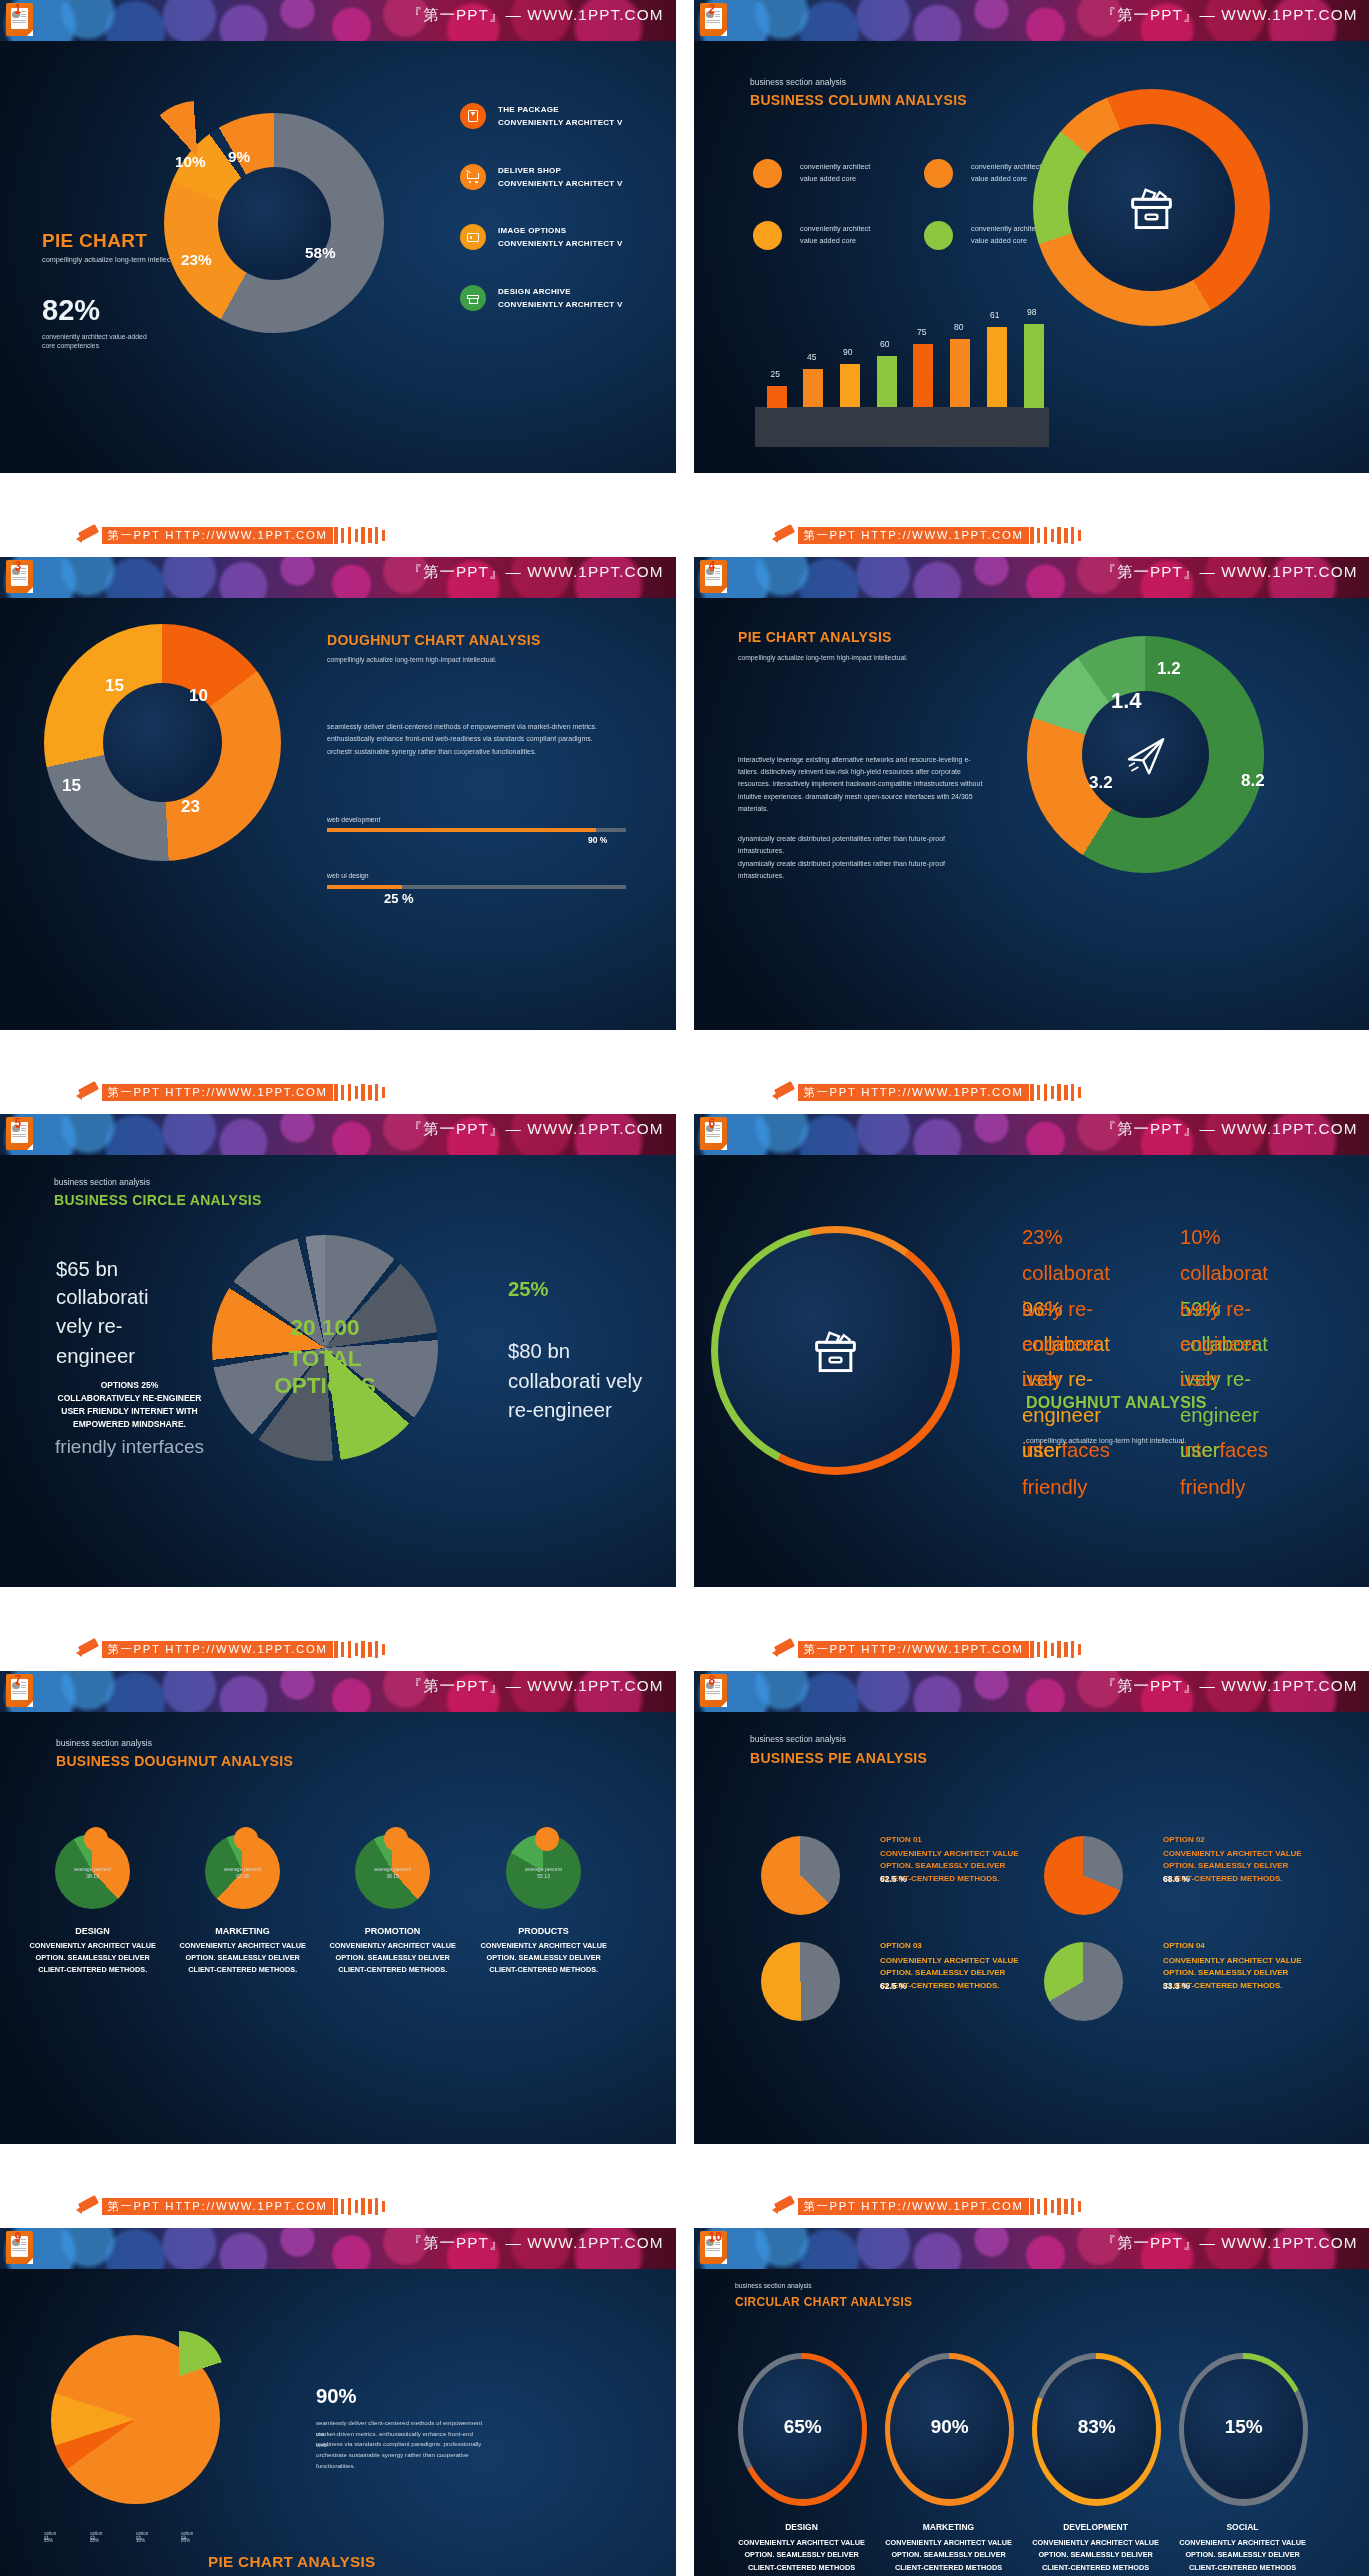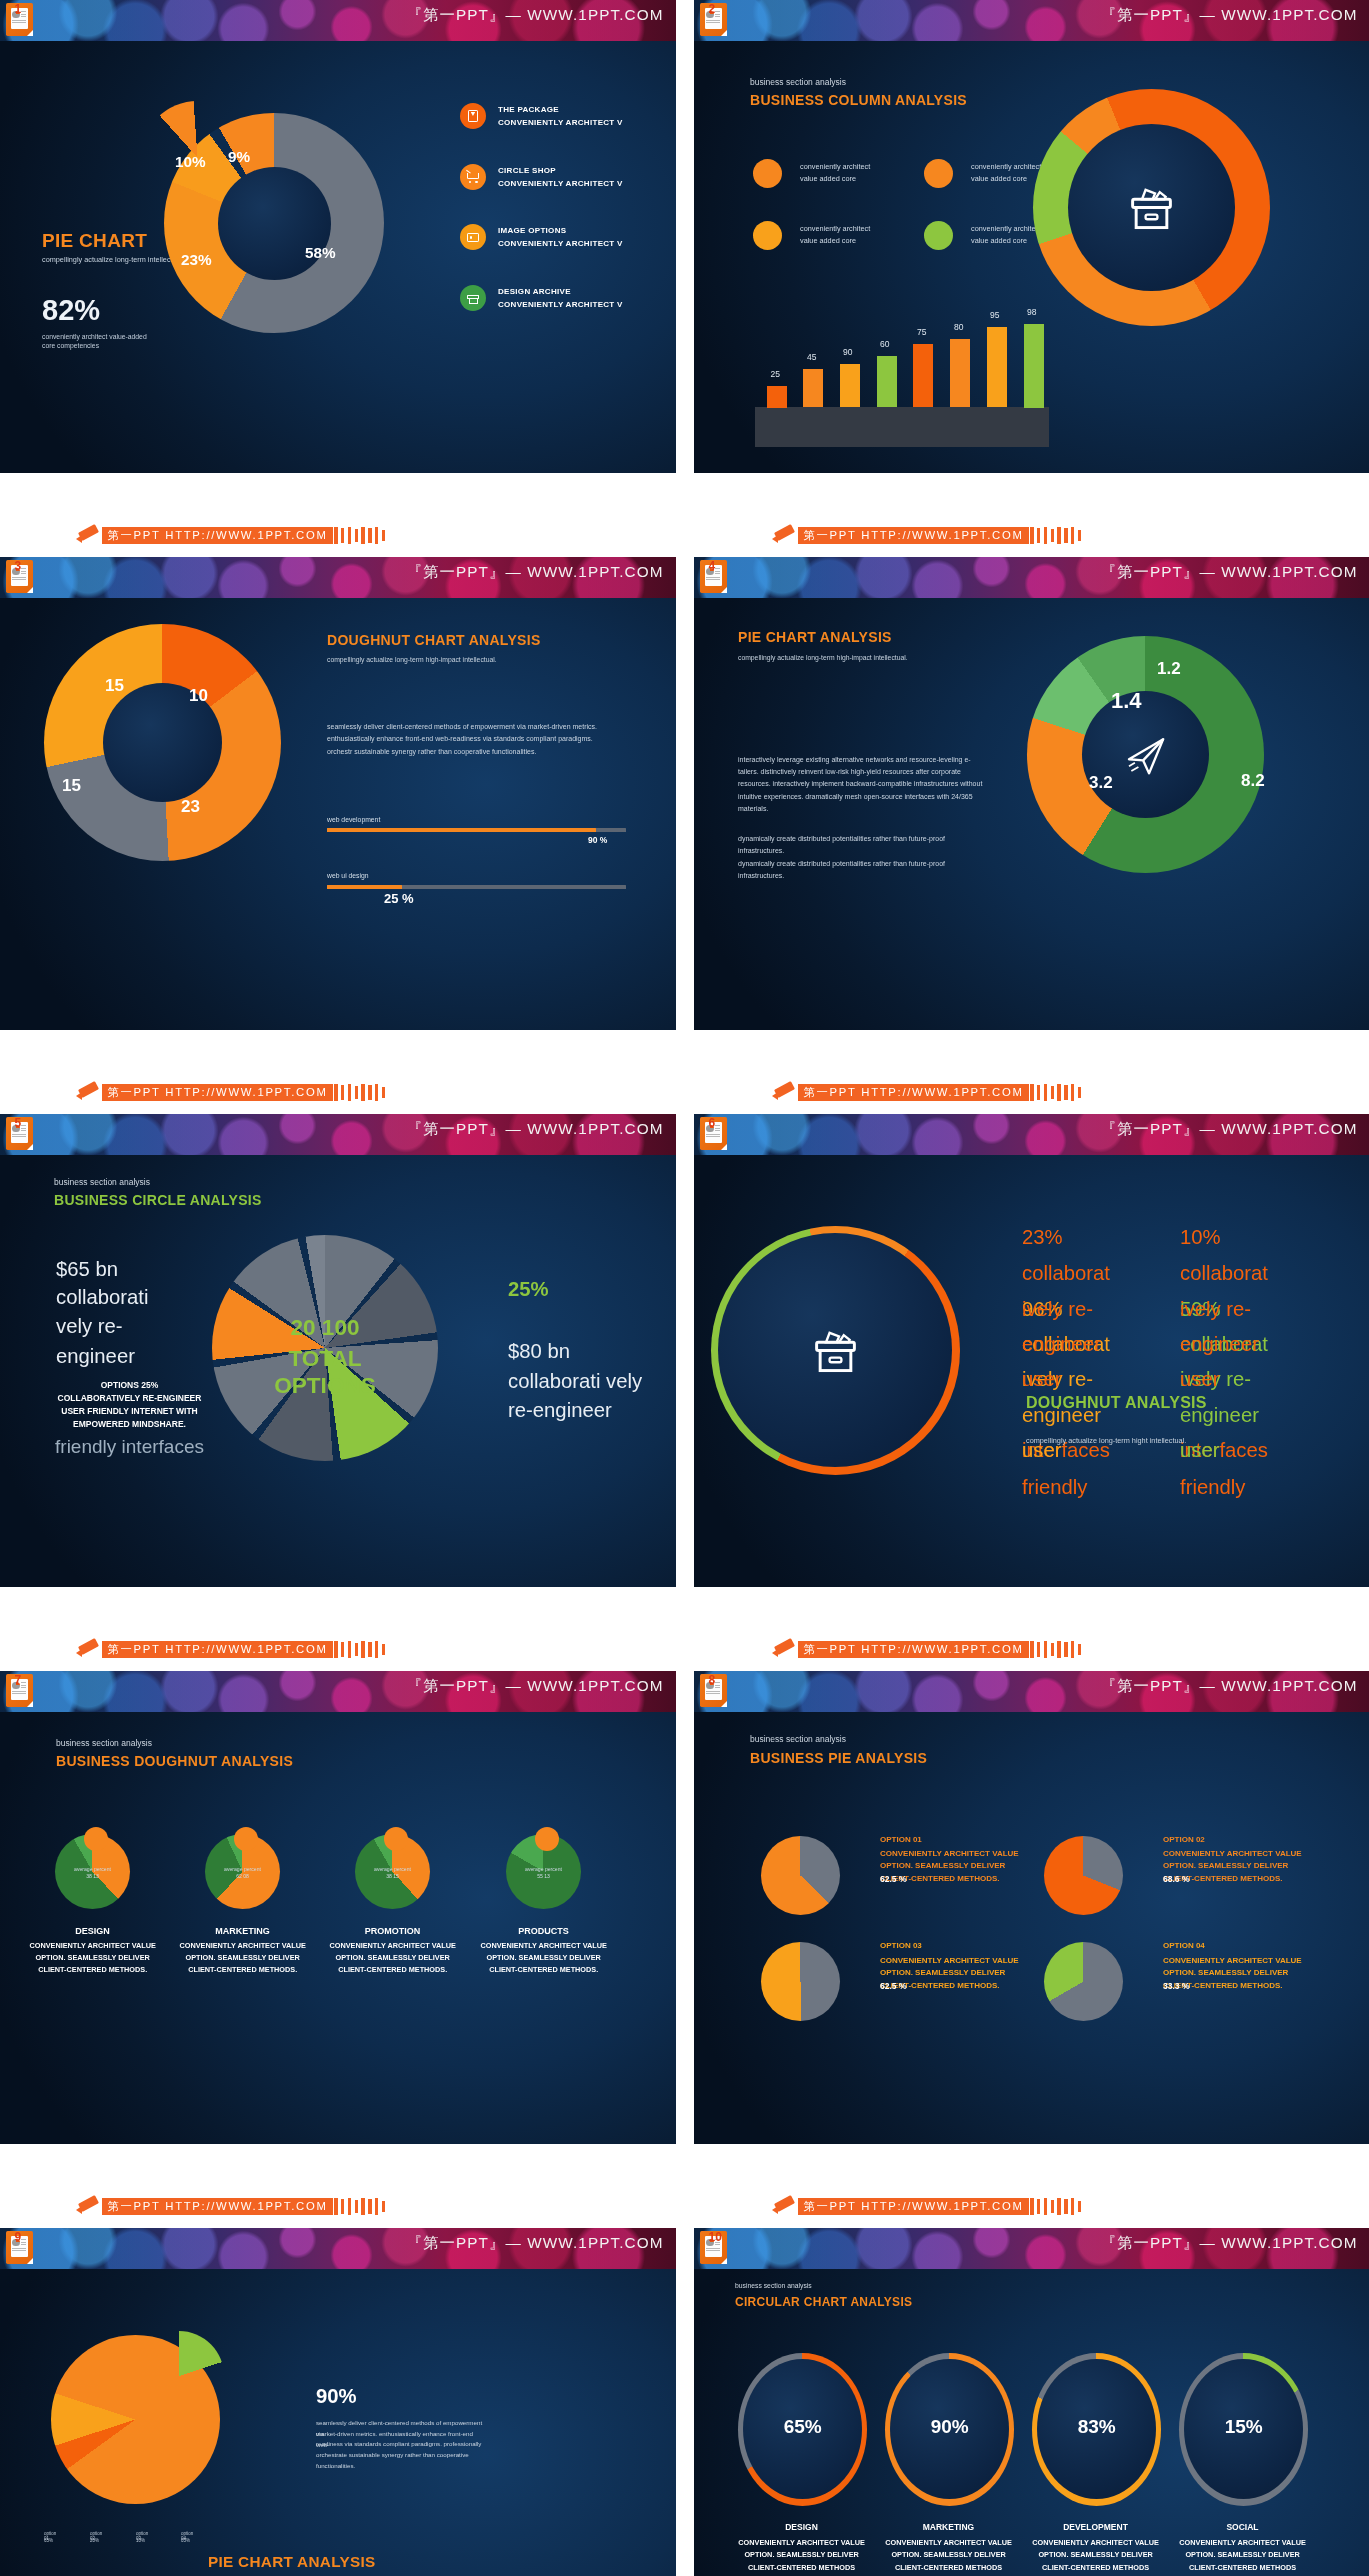--- a/index.html
+++ b/index.html
@@ -185,21 +185,21 @@
       <div class="abs" style="left:38px; top:2.3px; color:#fff; font-size:8px; font-weight:bold; letter-spacing:0.3px;">THE PACKAGE</div>
       <div class="abs" style="left:38px; top:14.7px; color:#fff; font-size:8px; font-weight:bold; letter-spacing:0.3px; white-space:nowrap;">CONVENIENTLY ARCHITECT V</div>
     </div>
     <div class="abs" style="left:460px; top:164px; width:226px; height:44px;">
       <div class="abs" style="left:0; top:0; width:26px; height:26px; border-radius:50%; background:#f8841a;">
         <div class="abs" style="left:7.3px; top:8.5px; width:11.3px; height:6.2px; border:1.1px solid #fff; border-top:none; border-radius:0 0 1.7px 1.7px;"></div>
         <div class="abs" style="left:6.2px; top:7.3px; width:4.5px; height:1.1px; background:#fff; transform:rotate(35deg);"></div>
         <div class="abs" style="left:9px; top:17px; width:2.3px; height:2.3px; border-radius:50%; background:#fff;"></div>
         <div class="abs" style="left:15.3px; top:17px; width:2.3px; height:2.3px; border-radius:50%; background:#fff;"></div>
       </div>
-      <div class="abs" style="left:38px; top:2.3px; color:#fff; font-size:8px; font-weight:bold; letter-spacing:0.3px;">CIRCLE SHOP</div>
+      <div class="abs" style="left:38px; top:2.3px; color:#fff; font-size:8px; font-weight:bold; letter-spacing:0.3px;">DELIVER SHOP</div>
       <div class="abs" style="left:38px; top:14.7px; color:#fff; font-size:8px; font-weight:bold; letter-spacing:0.3px; white-space:nowrap;">CONVENIENTLY ARCHITECT V</div>
     </div>
     <div class="abs" style="left:460px; top:224px; width:226px; height:44px;">
       <div class="abs" style="left:0; top:0; width:26px; height:26px; border-radius:50%; background:#f59a14;">
         <div class="abs" style="left:7.3px; top:9px; width:11.3px; height:8.5px; border:1.1px solid #fff; border-radius:1.1px;"></div>
         <div class="abs" style="left:9.6px; top:12.4px; width:2.8px; height:2.8px; border-radius:50%; background:#fff;"></div>
       </div>
       <div class="abs" style="left:38px; top:2.3px; color:#fff; font-size:8px; font-weight:bold; letter-spacing:0.3px;">IMAGE OPTIONS</div>
       <div class="abs" style="left:38px; top:14.7px; color:#fff; font-size:8px; font-weight:bold; letter-spacing:0.3px; white-space:nowrap;">CONVENIENTLY ARCHITECT V</div>
     </div>
@@ -260,21 +260,21 @@
       <div class="barlbl" style="left:63px; top:86px;">45</div>
       <div class="bar" style="left:96px; width:20.3px; height:43px; top:98px; background:#f9a11b;"></div>
       <div class="barlbl" style="left:99px; top:81px;">90</div>
       <div class="bar" style="left:133px; width:20.3px; height:51px; top:90px; background:#8dc63f;"></div>
       <div class="barlbl" style="left:136px; top:73px;">60</div>
       <div class="bar" style="left:169px; width:20.3px; height:63px; top:78px; background:#f4610b;"></div>
       <div class="barlbl" style="left:173px; top:61px;">75</div>
       <div class="bar" style="left:206px; width:20.3px; height:68px; top:73px; background:#f6871f;"></div>
       <div class="barlbl" style="left:210px; top:56px;">80</div>
       <div class="bar" style="left:243px; width:20.3px; height:80px; top:61px; background:#f9a11b;"></div>
-      <div class="barlbl" style="left:246px; top:44px;">95</div>
+      <div class="barlbl" style="left:246px; top:44px;">61</div>
       <div class="bar" style="left:280px; width:20.3px; height:84px; top:58px; background:#8dc63f;"></div>
       <div class="barlbl" style="left:283px; top:41px;">98</div>
     </div>
 
     <div class="donut" style="left:339px; top:89px; width:237px; height:237px;
          background:conic-gradient(from 0deg, #f4610b 0deg 150deg, #f6871f 150deg 252deg, #8dc63f 252deg 310deg, #f6871f 310deg 338deg, #f4610b 338deg 360deg);">
       <div class="hole" style="left:35px; top:35px; width:167px; height:167px;"></div>
       <div class="abs" style="left:89px; top:89px; width:59px; height:59px;">
         <svg viewBox="0 0 100 100" width="59" height="59">
           <rect x="18" y="36" width="64" height="14" rx="3" fill="none" stroke="#fff" stroke-width="5"></rect>

